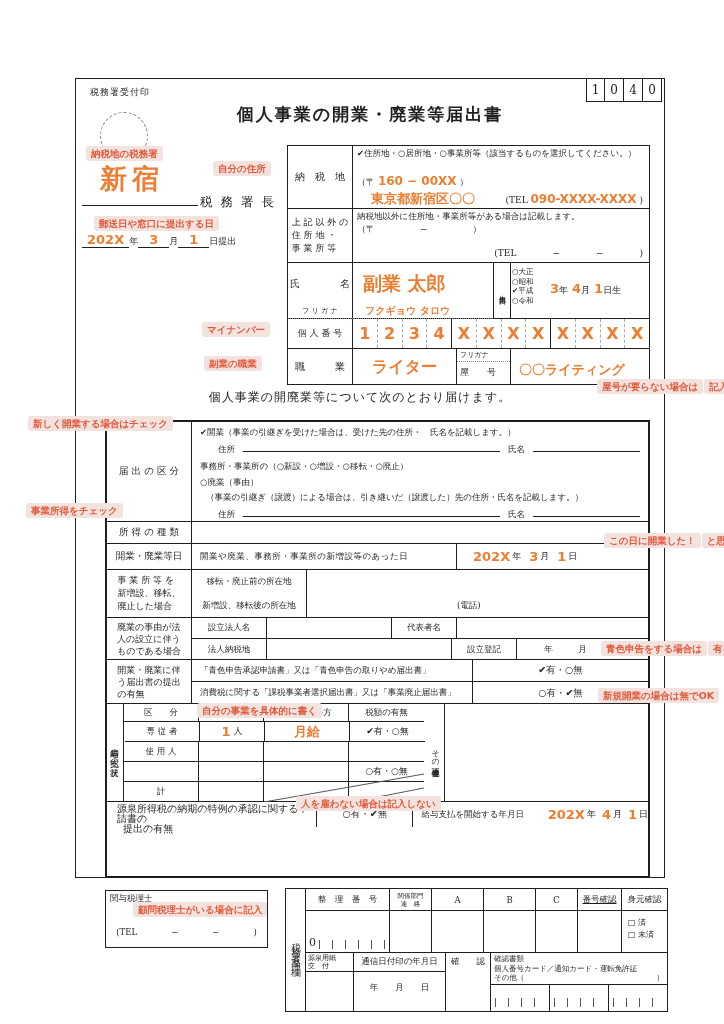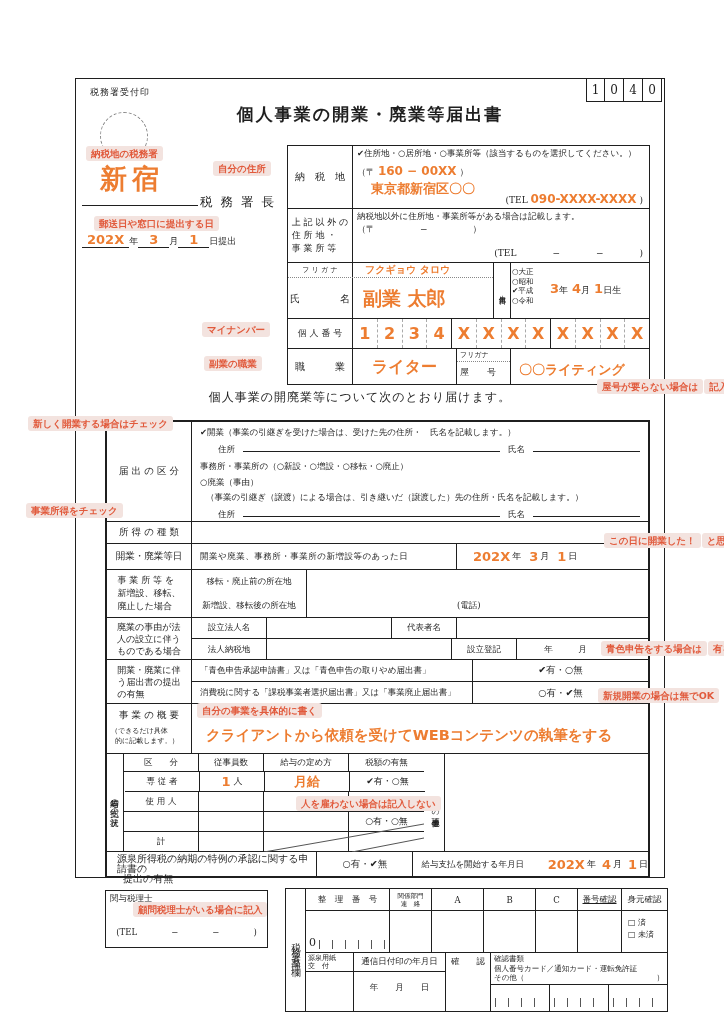--- a/index.html
+++ b/index.html
@@ -72,21 +72,21 @@
     <span class="ov u" style="font-size:13px;padding:0 11px;">1</span>
     <span style="font-size:9px;">日提出</span>
   </div>
 
   <div class="abs box" style="left:287px;top:145px;width:363px;height:240px;">
 
     <div class="row flex" style="height:63px;border-bottom:1px solid var(--ink);">
       <div class="cell ctr" style="width:65px;border-right:1px solid var(--ink);font-size:10px;">納　税　地</div>
       <div class="cell" style="flex:1;padding:2px 4px;position:relative;">
         <div class="small">✔住所地・○居所地・○事業所等（該当するものを選択してください。）</div>
-        <div style="margin-top:4px;">
+        <div style="margin-top:14px;">
           <span>（〒</span>
           <span class="ov" style="font-size:12px;">160 − 00XX</span>
           <span>）</span>
         </div>
         <div class="ov" style="font-size:13px;margin:1px 0 0 14px;">東京都新宿区〇〇</div>
         <div class="abs" style="right:6px;bottom:2px;">
           <span>(TEL</span>
           <span class="ov" style="font-size:12px;">090-XXXX-XXXX</span>
           <span>)</span>
         </div>
@@ -103,27 +103,27 @@
           </div>
       </div>
       <div class="cell" style="flex:1;padding:2px 4px;position:relative;">
         <div class="small">納税地以外に住所地・事業所等がある場合は記載します。</div>
         <div>（〒　　　　　−　　　　　）</div>
         <div class="abs" style="right:6px;bottom:2px;">(TEL　　　　−　　　　−　　　　)</div>
       </div>
     </div>
 
     <div class="row" style="height:56px;border-bottom:1px solid var(--ink);position:relative;">
+      <div class="flex" style="height:41px;width:205px;box-sizing:border-box;">
+        <div class="cell ctr" style="width:65px;border-right:1px solid var(--ink);font-size:10px;">氏　　　　名</div>
+        <div class="cell ov ctr" style="flex:1;font-size:19px;justify-content:flex-start;padding-left:10px;">副業 太郎</div>
+      </div>
       <div class="flex" style="height:15px;border-bottom:1px dotted #888;width:205px;box-sizing:border-box;">
         <div class="cell tiny ctr" style="width:65px;border-right:1px solid var(--ink);">フ リ ガ ナ</div>
         <div class="cell ov" style="flex:1;font-size:10px;padding-left:12px;">フクギョウ タロウ</div>
-      </div>
-      <div class="flex" style="height:41px;width:205px;box-sizing:border-box;">
-        <div class="cell ctr" style="width:65px;border-right:1px solid var(--ink);font-size:10px;">氏　　　　名</div>
-        <div class="cell ov ctr" style="flex:1;font-size:19px;justify-content:flex-start;padding-left:10px;">副業 太郎</div>
       </div>
 
       <div class="abs vtext ctr" style="left:205px;top:0;width:16px;height:56px;border-left:1px solid var(--ink);border-right:1px solid var(--ink);font-size:7.5px;letter-spacing:1px;">生年月日</div>
       <div class="abs" style="left:224px;top:4px;">
         <div>
 
         <div class="era">○大正</div>
             <div class="era">○昭和</div>
             <div class="era">✔平成</div>
             <div class="era">○令和</div>
@@ -283,30 +283,20 @@
           <div class="cell ctr small" style="flex:1;justify-content:flex-start;padding-left:8px;border-right:1px solid var(--ink);">「青色申告承認申請書」又は「青色申告の取りやめ届出書」</div>
           <div class="cell ctr" style="width:175px;font-size:9.5px;">✔有・○無</div>
         </div>
         <div class="flex" style="height:22px;">
           <div class="cell ctr small" style="flex:1;justify-content:flex-start;padding-left:8px;border-right:1px solid var(--ink);">消費税に関する「課税事業者選択届出書」又は「事業廃止届出書」</div>
           <div class="cell ctr" style="width:175px;font-size:9.5px;">○有・✔無</div>
         </div>
       </div>
     </div>
 
-    <div class="row flex" style="height:50px;border-bottom:1.5px solid var(--ink);">
-      <div class="cell" style="width:85px;border-right:1px solid var(--ink);padding-top:5px;">
-        <div style="font-size:9.5px;text-align:center;">事 業 の 概 要</div>
-        <div class="tiny" style="margin-top:4px;padding-left:4px;">（できるだけ具体</div>
-        <div class="tiny" style="padding-left:8px;">的に記載します。）</div>
-      </div>
-      <div class="cell" style="flex:1;position:relative;">
-        <div class="ov" style="position:absolute;left:14px;top:22px;font-size:14.5px;">クライアントから依頼を受けてWEBコンテンツの執筆をする</div>
-      </div>
-    </div>
 
     <div class="row flex" style="height:98px;border-bottom:1.5px solid var(--ink);position:relative;">
       <div class="cell vtext ctr" style="width:17px;border-right:1px solid var(--ink);font-size:8.5px;">給与等の支払の状況</div>
 
       <div class="cell" style="flex:1;position:relative;">
 
         <div class="abs flex" style="left:0;top:0;width:300px;height:18px;border-bottom:1px solid var(--ink);box-sizing:border-box;">
           <div class="cell ctr small" style="width:75px;border-right:1px solid var(--ink);">区　　分</div>
           <div class="cell ctr small" style="width:65px;border-right:1px solid var(--ink);">従事員数</div>
           <div class="cell ctr small" style="width:85px;border-right:1px solid var(--ink);">給与の定め方</div>

